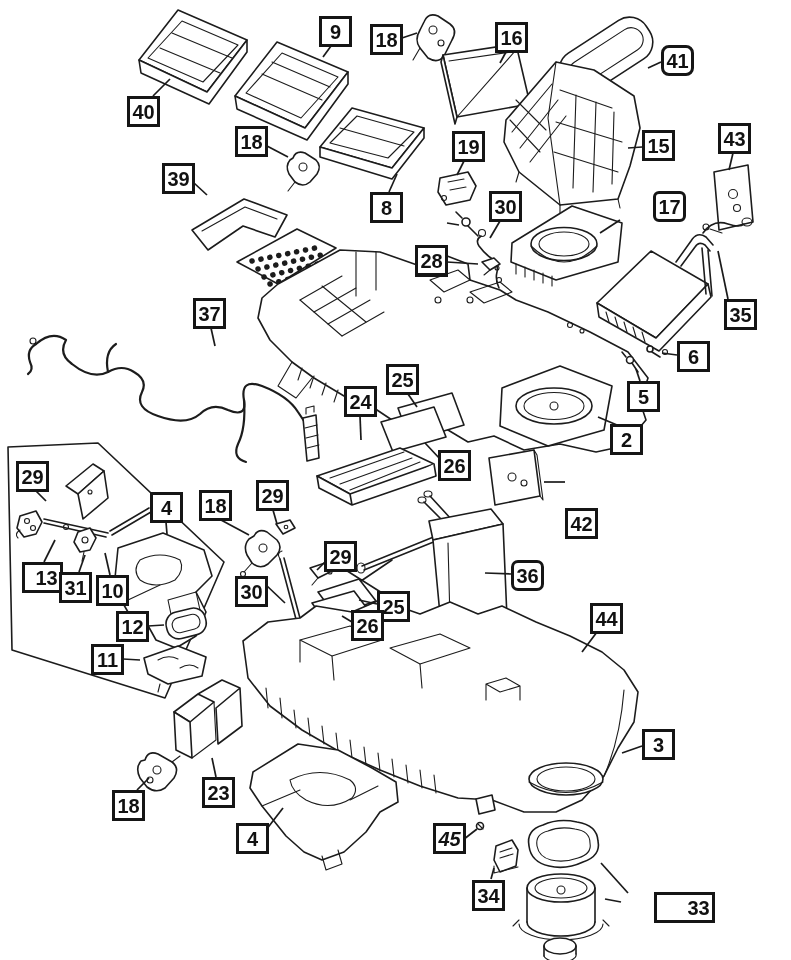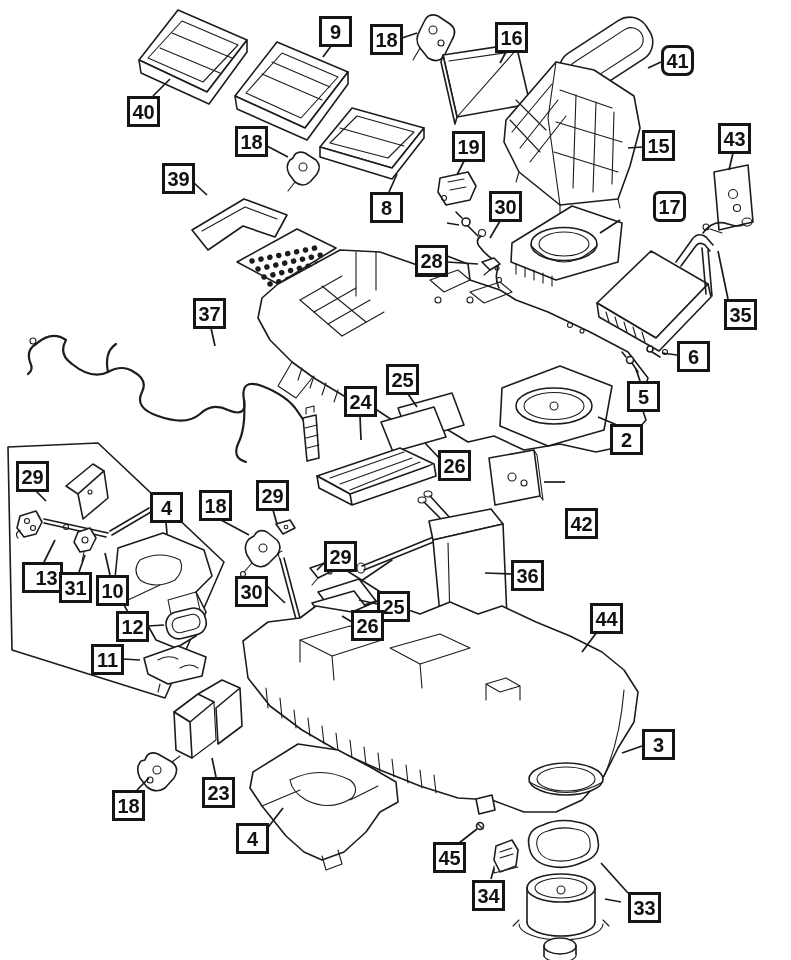--- a/index.html
+++ b/index.html
@@ -427,22 +427,22 @@
     <div class="callout" style="left: 256px; top: 480px;">29</div>
     <div class="callout" style="left: 324px; top: 541px;">29</div>
     <div class="callout" style="left: 22px; top: 562px; padding-left: 8px;">13</div>
     <div class="callout" style="left: 59px; top: 572px;">31</div>
     <div class="callout" style="left: 96px; top: 575px;">10</div>
     <div class="callout" style="left: 235px; top: 576px;">30</div>
     <div class="callout" style="left: 116px; top: 611px;">12</div>
     <div class="callout" style="left: 91px; top: 644px;">11</div>
     <div class="callout" style="left: 377px; top: 591px;">25</div>
     <div class="callout" style="left: 351px; top: 610px;">26</div>
-    <div class="callout" style="left: 511px; top: 560px;">36</div>
+    <div class="callout" style="left: 511px; top: 560px; border-radius: 7px;">36</div>
     <div class="callout" style="left: 590px; top: 603px;">44</div>
     <div class="callout" style="left: 642px; top: 729px;">3</div>
     <div class="callout" style="left: 202px; top: 777px;">23</div>
     <div class="callout" style="left: 112px; top: 790px;">18</div>
     <div class="callout" style="left: 236px; top: 823px;">4</div>
-    <div class="callout" style="left: 433px; top: 842px;">45</div>
+    <div class="callout" style="left: 433px; top: 823px; font-style: italic;">45</div>
     <div class="callout" style="left: 472px; top: 880px; text-align: right;">34</div>
-    <div class="callout" style="left: 628px; top: 892px;">33</div>
+    <div class="callout" style="left: 654px; top: 892px; padding-left: 28px;">33</div>
   </div>
 
 </body></html>

